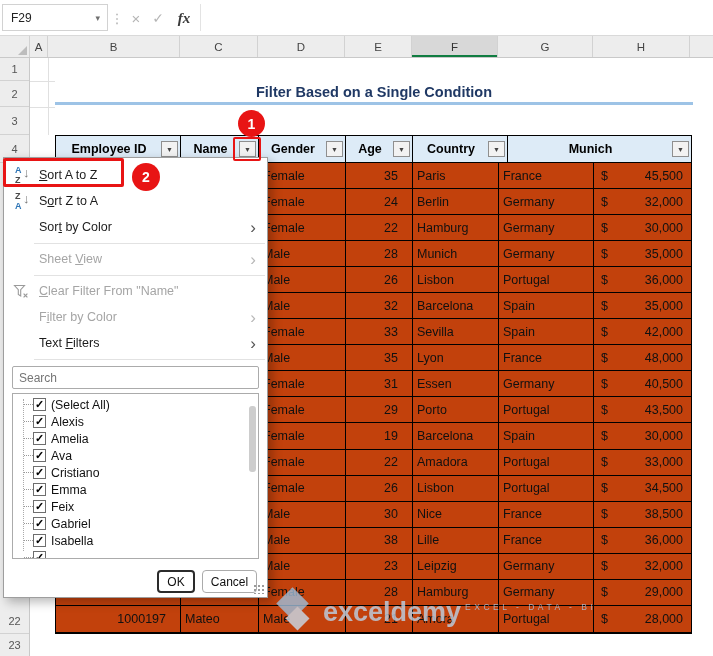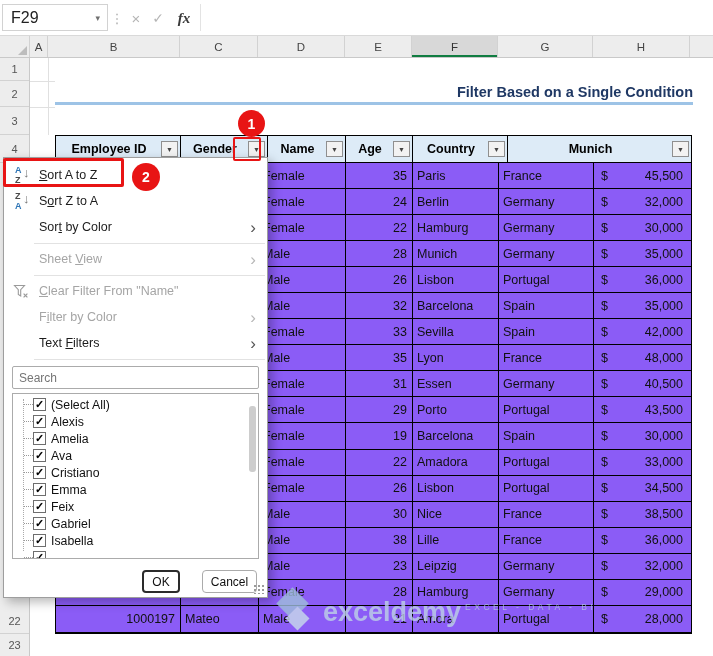--- a/index.html
+++ b/index.html
@@ -10,21 +10,21 @@
     --green:#107C41;
     --wm:#AEC8DF;
   }
   *{margin:0;padding:0;box-sizing:border-box}
   body{margin:0;background:#888;font-family:"Liberation Sans",sans-serif}
   .screen{position:relative;width:713px;height:656px;background:#fff;overflow:hidden;font-family:"Liberation Sans",sans-serif}
 
   
   .topbar{position:absolute;left:0;top:0;width:713px;height:36px;background:#fff;border-bottom:1px solid #d9d9d9}
   .namebox{position:absolute;left:2px;top:4px;width:106px;height:27px;border:1px solid #d2d2d2;background:#fff;display:flex;align-items:center}
-  .namebox .val{padding-left:8px;font-size:16px;color:#222;flex:1}
+  .namebox .val{padding-left:8px;font-size:12px;color:#222;flex:1}
   .namebox .chev{color:#707070;font-size:9px;padding-right:7px}
   .tb-ic{position:absolute;top:0;height:36px;display:flex;align-items:center;justify-content:center}
   .tb-dots{left:111px;width:12px;color:#ababab;font-size:13px}
   .tb-x{left:126px;width:20px;color:#b5b5b5;font-size:15px}
   .tb-check{left:148px;width:20px;color:#b5b5b5;font-size:14px}
   .tb-fx{left:172px;width:24px;color:#3a3a3a;font-size:15px;font-weight:bold;font-style:italic;font-family:Liberation Serif, serif}
   .fbar{position:absolute;left:200px;top:4px;right:0;height:27px;background:#fff;border-left:1px solid #e3e3e3;font-size:12px;color:#222;display:flex;align-items:center;padding-left:8px}
 
   
   .colstrip{position:absolute;left:0;top:36px;width:713px;height:22px;background:#EDEDED;border-bottom:1px solid #c9c9c9;display:flex}
@@ -39,35 +39,35 @@
   .rowcell{position:absolute;left:0;width:29px;display:flex;align-items:center;justify-content:center;font-size:11px;color:#555;border-bottom:1px solid #d2d2d2}
   .r1{top:0;height:23px}.r2{top:23px;height:26px}.r3{top:49px;height:28px}.r4{top:77px;height:28px}
   .r22{top:550px;height:26px}.r23{top:576px;height:22px;border-bottom:none}
 
   
   .gl-v{position:absolute;left:48px;top:58px;width:1px;height:77px;background:#e0e0e0}
   .gl-h{position:absolute;left:30px;width:25px;height:1px;background:#e0e0e0}
   .gl-h1{top:81px}.gl-h2{top:107px}
 
   
-  .sheet-title{position:absolute;left:55px;top:84px;width:638px;height:21px;text-align:right;font-weight:bold;font-size:14.5px;color:var(--title-col);border-bottom:3px solid var(--rule-col)}
-
-  
-  .xl-table{position:absolute;left:55px;top:135px;width:637px;background:#8b5cf6;border:1px solid #000;border-bottom-width:2px;z-index:10}
+  .sheet-title{position:absolute;left:55px;top:84px;width:638px;height:21px;text-align:center;font-weight:bold;font-size:14.5px;color:var(--title-col);border-bottom:3px solid var(--rule-col)}
+
+  
+  .xl-table{position:absolute;left:55px;top:135px;width:637px;background:#c2410c;border:1px solid #000;border-bottom-width:2px;z-index:10}
   .thead{display:flex;height:27px;background:var(--header-fill);border-bottom:1px solid #000}
   .th{position:relative;display:flex;align-items:center;justify-content:center;font-weight:bold;font-size:12.5px;color:#000;border-right:1px solid #000;padding-right:18px}
   .th:last-child{border-right:none}
   .fbtn{position:absolute;right:2px;top:50%;transform:translateY(-50%);width:17px;height:16px;background:#f2f2f2;border:1px solid #8f8f8f;display:flex;align-items:center;justify-content:center}
   .fbtn span{font-size:7px;color:#444;line-height:1}
   .w-id{width:125px}.w-name{width:78px}.w-gender{width:87px}.w-age{width:67px}.w-city{width:86px}.w-country{width:95px}.w-salary{flex:1}
   .trow{display:flex;height:26.05px;border-bottom:1px solid #000}
   .trow:last-child{border-bottom:none}
   .td{display:flex;align-items:center;font-size:12.5px;color:#111;border-right:1px solid #000;padding:0 4px;overflow:hidden;white-space:nowrap}
   .td:last-child{border-right:none}
-  .td.num{justify-content:flex-end;padding-right:5px}
+  .td.num{justify-content:flex-end;padding-right:14px}
   .td.sal{justify-content:space-between;padding:0 8px 0 7px}
 
   
   .fmenu{position:absolute;left:3px;top:157px;width:265px;height:441px;background:#fff;border:1px solid #9e9e9e;box-shadow:4px 4px 10px rgba(0,0,0,.28);z-index:50;padding-top:4px;font-size:12.5px;color:#1c1c1c}
   .mi{height:26px;display:flex;align-items:center;padding-left:9px}
   .mi .icon{width:26px;display:flex;align-items:center;justify-content:flex-start;flex:none}
   .mi.disabled{color:#a5a5a5}
   .mi .chev{margin-left:auto;margin-right:11px;color:#555;font-size:17px;line-height:1}
   .mi.disabled .chev{color:#b8b8b8}
   .key{text-decoration:underline}
@@ -80,21 +80,21 @@
   .msearch{margin:6px 8px 0}
   .msearch input{width:100%;height:23px;border:1px solid #ababab;border-radius:2px;padding:0 6px;font-size:12px;color:#222;font-family:"Liberation Sans",sans-serif;outline:none}
   .msearch input::placeholder{color:#757575}
   .mlist{margin:4px 8px 0;height:166px;border:1px solid #ababab;position:relative;overflow:hidden;padding:2px 0 0 6px}
   .vguide{position:absolute;left:10px;top:5px;height:152px;border-left:1px dotted #aaa}
   .citem{height:17px;display:flex;align-items:center;position:relative;z-index:1}
   .tree{width:9px;border-top:1px dotted #999;margin-left:5px;flex:none}
   .cbox{width:13px;height:13px;border:1px solid #6e6e6e;background:#fff;display:flex;align-items:center;justify-content:center;font-size:11px;font-weight:bold;color:#000;margin-right:5px;flex:none;line-height:1}
   .clabel{font-size:12.3px;color:#111;white-space:nowrap}
   .sthumb{position:absolute;right:2px;top:12px;width:7px;height:66px;background:#cdcdcd;border-radius:3px;z-index:2}
-  .mbtns{display:flex;justify-content:flex-end;gap:22px;margin:11px 10px 0}
+  .mbtns{display:flex;justify-content:flex-end;gap:7px;margin:11px 10px 0}
   .btn{height:23px;border-radius:4px;background:#fff;display:flex;align-items:center;justify-content:center;font-size:12px;color:#111;font-family:"Liberation Sans",sans-serif}
   .btn.ok{width:38px;border:2px solid #2b2b2b}
   .btn.cancel{width:55px;border:1px solid #ababab}
   .grip{position:absolute;right:3px;bottom:3px;width:11px;height:10px;background:radial-gradient(#9a9a9a 1px,transparent 1.3px);background-size:4px 4px}
 
   
   .ann-rect{position:absolute;border:2.5px solid var(--red);border-radius:2px;z-index:60}
   .rect1{left:233px;top:137px;width:28px;height:24px}
   .rect2{left:3px;top:158px;width:121px;height:29px;border-width:3px}
   .ann-circle{position:absolute;width:27px;height:27px;border-radius:50%;background:var(--red);color:#fff;font-weight:bold;font-size:14px;display:flex;align-items:center;justify-content:center;z-index:61}
@@ -155,28 +155,28 @@
   <div class="sheet-title">Filter Based on a Single Condition</div>
 
   <div class="xl-table">
     <div class="thead">
       <div class="th w-id">
           <span>Employee ID</span>
           <span class="fbtn">
             <span>▼</span>
           </span>
         </div>
-      <div class="th w-gender">
-          <span>Gender</span>
+      <div class="th w-name">
+          <span>Name</span>
           <span class="fbtn">
             <span>▼</span>
           </span>
         </div>
-      <div class="th w-name">
-          <span>Name</span>
+      <div class="th w-gender">
+          <span>Gender</span>
           <span class="fbtn">
             <span>▼</span>
           </span>
         </div>
       <div class="th w-age">
           <span>Age</span>
           <span class="fbtn">
             <span>▼</span>
           </span>
         </div>

